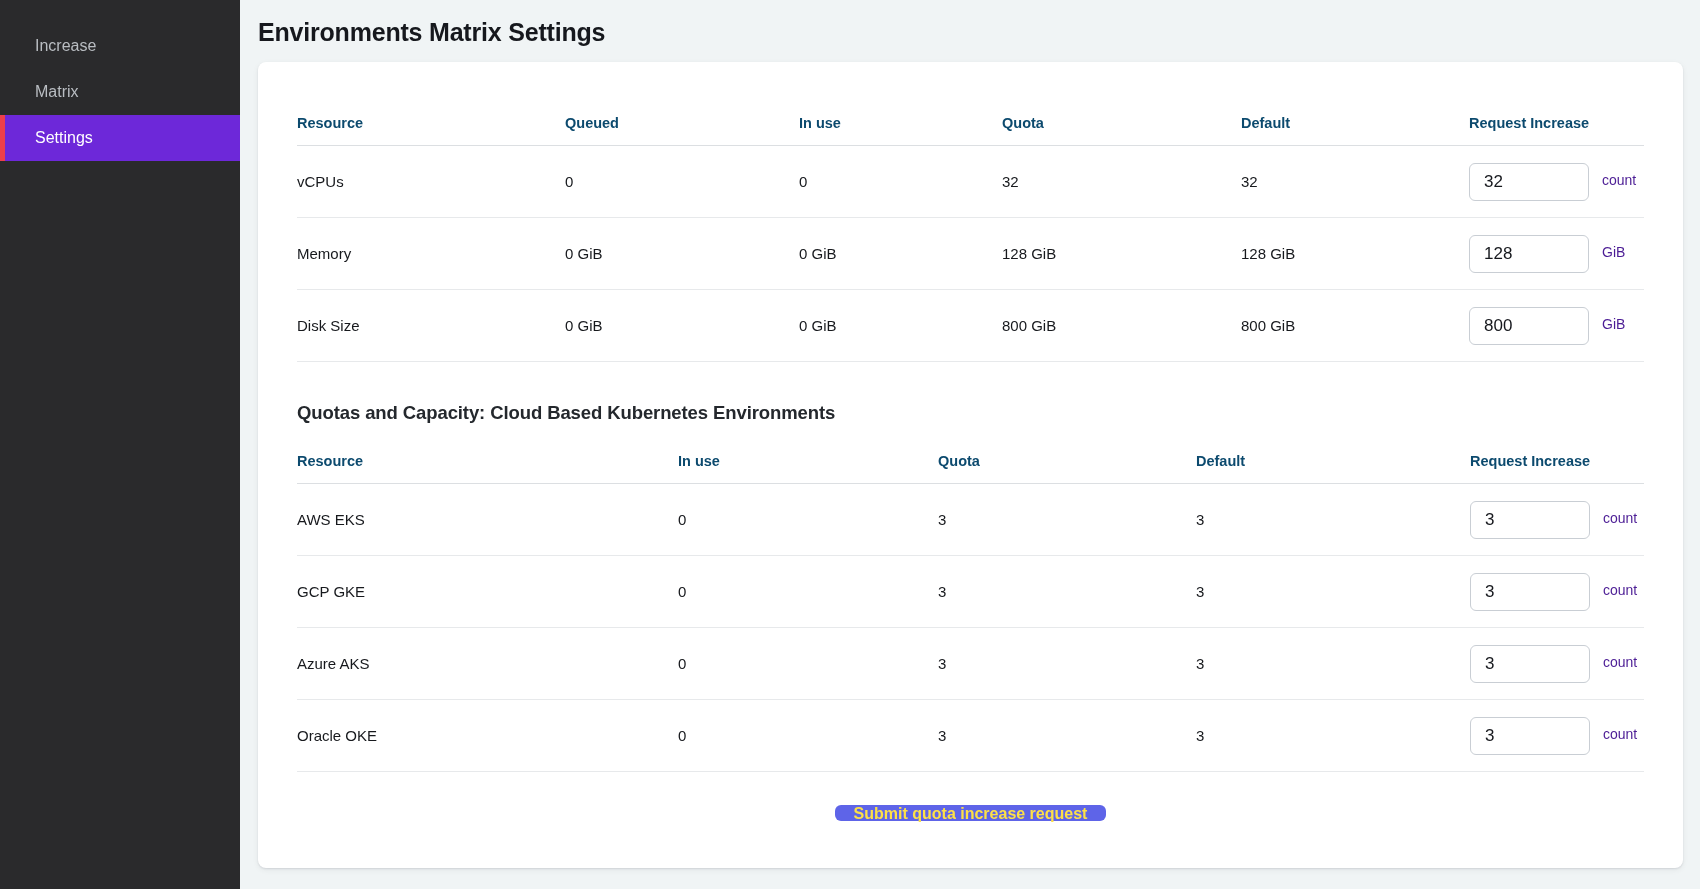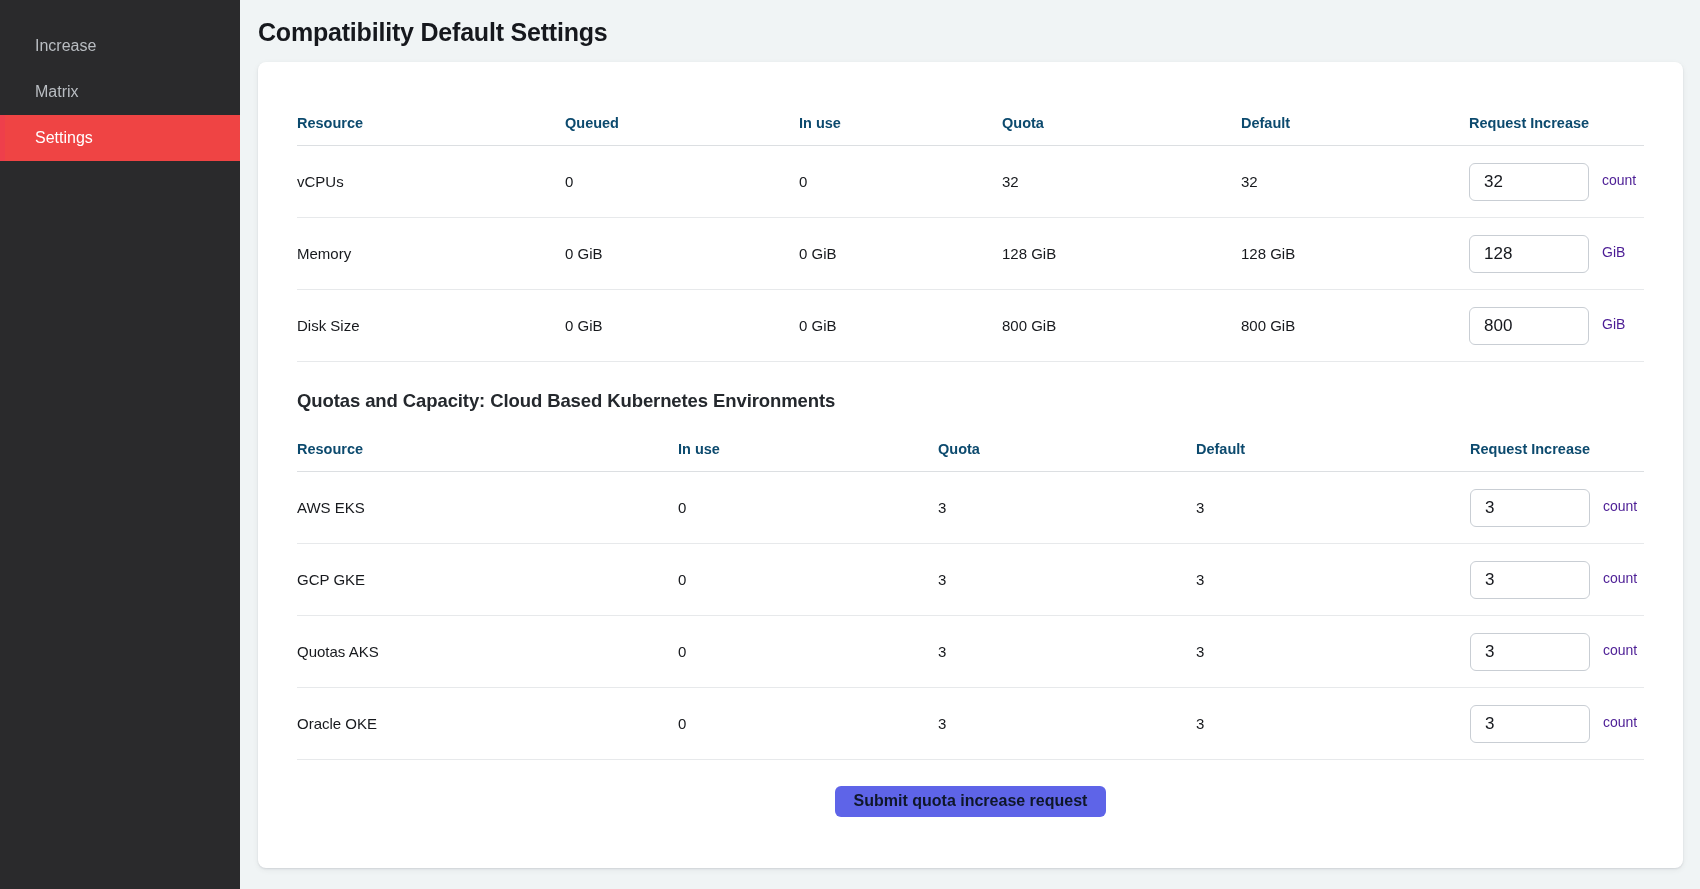--- a/index.html
+++ b/index.html
@@ -22,21 +22,21 @@
   .side-item {
     height: 46px;
     display: flex; align-items: center;
     padding-left: 30px;
     font-size: 16px;
     color: #b9bdc2;
     cursor: pointer;
     border-left: 5px solid transparent;
   }
   .side-item.active {
-    background: #ef4444;
+    background: #6d28d9;
     color: #ffffff;
     border-left: 5px solid #ee3f4b;
   }
 
   
   .main { flex: 1; padding: 16px 17px 0 18px; }
   .page-title {
     font-size: 25px;
     font-weight: 700;
     color: #16181d;
@@ -47,21 +47,21 @@
     background: #ffffff;
     border-radius: 8px;
     box-shadow: 0 1px 2px rgba(16,24,40,.10), 0 2px 6px rgba(16,24,40,.06);
     padding: 24px 39px 6px 39px;
     min-height: 806px;
   }
   .section-heading-row {
     display: flex; align-items: baseline; gap: 10px;
     margin-bottom: 14px;
   }
-  .section2 .section-heading-row { margin-top: 28px; }
+  .section2 .section-heading-row { margin-top: 40px; }
   .section-heading {
     font-size: 18.5px; font-weight: 700; color: #24282d;
     letter-spacing: -0.1px;
   }
   .section-subtitle { font-size: 14.5px; color: #6f747a; }
 
   
   .grid-header, .grid-row { display: grid; align-items: center; }
   .t1 { grid-template-columns: 268px 234px 203px 239px 228px 1fr; }
   .t2 { grid-template-columns: 381px 260px 258px 274px 1fr; }
@@ -93,43 +93,43 @@
     transform: translateY(-2px);
   }
 
   
   .submit-row {
     height: 82px;
     display: flex; align-items: center; justify-content: center;
   }
   .submit-btn {
     background: #5e64e8;
-    color: #0f172a;
+    color: #fde047;
     border: none;
     border-radius: 6px;
     padding: 0 19px;
-    height: 31px;
+    height: 16px;
     font-family: "Liberation Sans", "DejaVu Sans", sans-serif;
     font-size: 16px; font-weight: 700;
     cursor: pointer;
   }
 </style>
 </head>
 <body>
 
 <div class="app">
 
   <nav class="sidebar">
     <div class="side-item">Increase</div>
     <div class="side-item">Matrix</div>
     <div class="side-item active">Settings</div>
   </nav>
 
   <main class="main">
-    <h1 class="page-title">Compatibility Default Settings</h1>
+    <h1 class="page-title">Environments Matrix Settings</h1>
 
     <div class="card">
 
       <section class="section1">
         <div class="section-heading-row">
         </div>
 
         <div class="grid-header t1">
           <div class="cell">Resource</div>
           <div class="cell">Queued</div>
@@ -205,21 +205,21 @@
           <div class="cell">0</div>
           <div class="cell">3</div>
           <div class="cell">3</div>
           <div class="request-cell">
             <input class="request-input" type="text" value="3" style="">
             <span class="unit-label">count</span>
           </div>
         </div>
 
         <div class="grid-row t2">
-          <div class="cell">Quotas AKS</div>
+          <div class="cell">Azure AKS</div>
           <div class="cell">0</div>
           <div class="cell">3</div>
           <div class="cell">3</div>
           <div class="request-cell">
             <input class="request-input" type="text" value="3" style="">
             <span class="unit-label">count</span>
           </div>
         </div>
 
         <div class="grid-row t2">

